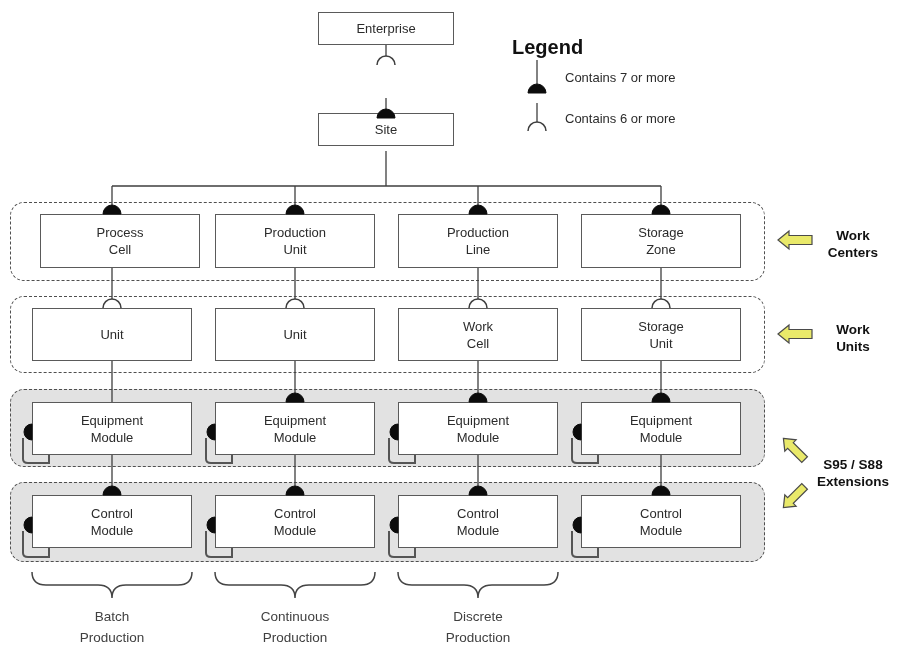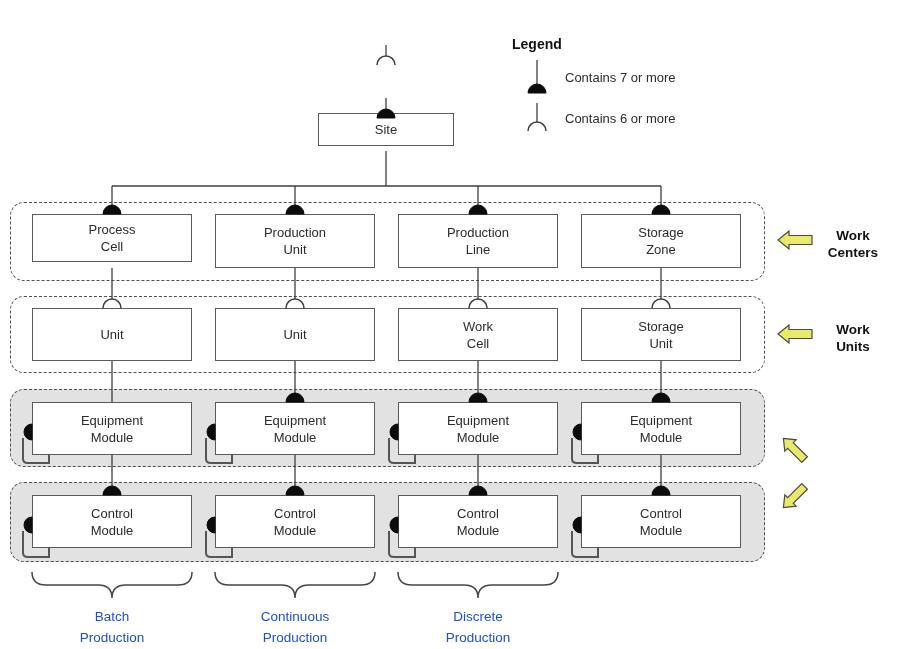--- a/index.html
+++ b/index.html
@@ -6,51 +6,54 @@
   #stage{position:relative;width:900px;height:649px;background:#fff;
          font-family:"Liberation Sans", sans-serif;overflow:hidden;}
   .container{position:absolute;border:1.4px dashed #4f4f4f;border-radius:14px;z-index:1;box-sizing:border-box;}
   .container.shaded{background:#e2e2e2;}
   .box{position:absolute;background:#fff;border:1.4px solid #5a5a5a;z-index:3;
        display:flex;align-items:center;justify-content:center;text-align:center;box-sizing:border-box;}
   .box span{white-space:pre-line;font-size:13px;line-height:17px;color:#2b2b2b;}
   .top-box{left:318px;width:136px;height:33px;}
   .lbl{position:absolute;z-index:4;text-align:center;white-space:pre-line;color:#111;}
   .lbl.bold{font-weight:bold;font-size:13.5px;line-height:17px;}
-  .legend-title{position:absolute;left:512px;top:36px;font-weight:bold;font-size:14px;color:#111;z-index:4;}
+  .legend-title{position:absolute;left:512px;top:36px;font-weight:bold;font-size:20px;color:#111;z-index:4;}
   .legend-item{position:absolute;left:565px;font-size:13px;color:#2b2b2b;z-index:4;}
   .brace-lbl{position:absolute;z-index:4;width:160px;text-align:center;white-space:pre-line;
-             font-size:13.5px;line-height:21px;color:#1d4ed8;}
+             font-size:13.5px;line-height:21px;color:#404040;}
   svg#overlay{position:absolute;left:0;top:0;z-index:5;pointer-events:none;}
   .conn{stroke:#3f3f3f;stroke-width:1.3;fill:none;}
   .arc{stroke:#3f3f3f;stroke-width:1.5;fill:#fff;}
   .dome{fill:#0c0c0c;stroke:#0c0c0c;}
   .loop{stroke:#555;stroke-width:2;fill:none;}
   .brace{stroke:#444;stroke-width:1.5;fill:none;}
   .yarrow{fill:#e9e96a;stroke:#4a4a4a;stroke-width:1.2;}
 </style>
 </head>
 <body>
 
 <div id="stage">
 
+  <div class="box top-box" style="top:12px;">
+    <span>Enterprise</span>
+    </div>
   <div class="box top-box" style="top:65px;margin-top:48px;">
     <span>Site</span>
     </div>
 
   <div class="legend-title">Legend</div>
   <div class="legend-item" style="top:70px;">Contains 7 or more</div>
   <div class="legend-item" style="top:111px;">Contains 6 or more</div>
 
   <div class="container" style="left:10px;top:202px;width:755px;height:79px;"></div>
   <div class="container" style="left:10px;top:296px;width:755px;height:77px;"></div>
   <div class="container shaded" style="left:10px;top:389px;width:755px;height:78px;"></div>
   <div class="container shaded" style="left:10px;top:482px;width:755px;height:80px;"></div>
 
-  <div class="box" style="left:32px;top:214px;width:160px;height:48px;">
+  <div class="box" style="left:40px;top:214px;width:160px;height:54px;">
     <span>Process
 Cell</span>
     </div>
   <div class="box" style="left:215px;top:214px;width:160px;height:54px;">
     <span>Production
 Unit</span>
     </div>
   <div class="box" style="left:398px;top:214px;width:160px;height:54px;">
     <span>Production
 Line</span>
@@ -106,20 +109,22 @@
     </div>
   <div class="box" style="left:581px;top:495px;width:160px;height:53px;">
     <span>Control
 Module</span>
     </div>
 
   <div class="lbl bold" style="left:810px;top:227px;width:86px;">Work
 Centers</div>
   <div class="lbl bold" style="left:810px;top:321px;width:86px;">Work
 Units</div>
+  <div class="lbl bold" style="left:806px;top:456px;width:94px;">S95 / S88
+Extensions</div>
 
   <div class="brace-lbl" style="left:32px;top:606px;">Batch
 Production</div>
   <div class="brace-lbl" style="left:215px;top:606px;">Continuous
 Production</div>
   <div class="brace-lbl" style="left:398px;top:606px;text-align:center;">Discrete
 Production</div>
 
   <svg id="overlay" width="900" height="649">
 

